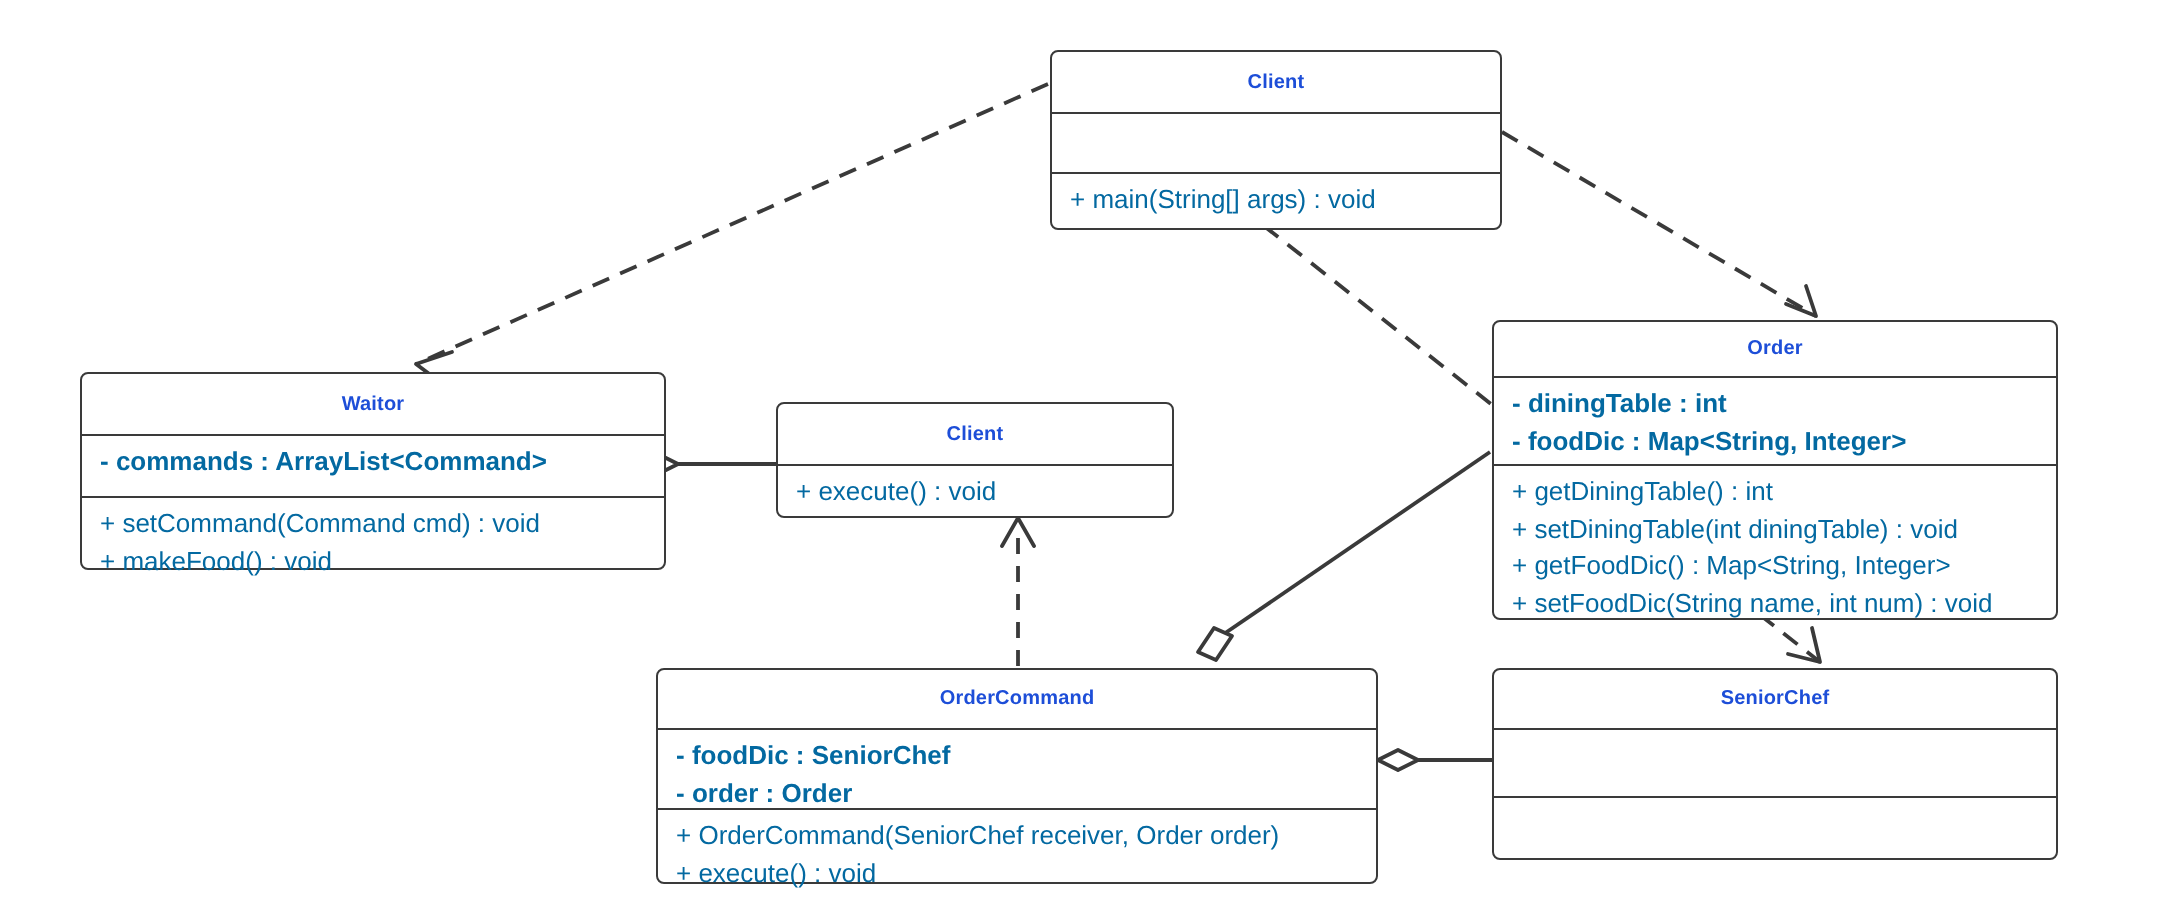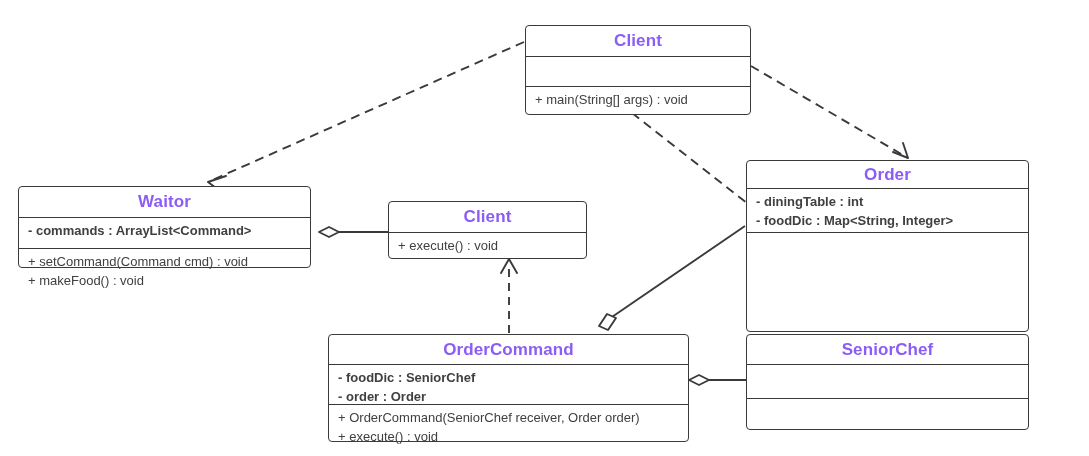--- a/index.html
+++ b/index.html
@@ -37,22 +37,22 @@
     border: 1.6px solid #3a3a3a;
     border-radius: 4px;
     z-index: 2;
     overflow: visible;
   }
   .cls-title {
     box-sizing: border-box;
     width: 100%;
     text-align: center;
     font-weight: bold;
-    font-size: 17px;
-    color: #8b5cf6;
+    font-size: 10px;
+    color: #1d4ed8;
     letter-spacing: .1px;
     border-bottom: 1.6px solid #3a3a3a;
     display: flex;
     align-items: center;
     justify-content: center;
   }
   .cls-compartment {
     box-sizing: border-box;
     width: 100%;
     padding: 4px 0 3px 9px;
@@ -60,21 +60,21 @@
   }
   .cls-compartment.bordered {
     border-bottom: 1.6px solid #3a3a3a;
     font-weight: bold;
   }
   .cls-compartment.empty {
     padding: 0;
   }
   .member {
     font-size: 13px;
-    color: #404040;
+    color: #0369a1;
     line-height: 18.5px;
     white-space: nowrap;
     letter-spacing: 0px;
   }
 </style>
 </head>
 <body>
 
 <div id="canvas">
 
@@ -117,41 +117,47 @@
   </svg>
 
   <div id="classes-root">
       <div class="uml-class" style="left: 525px; top: 25px; width: 226px; height: 90px;">
         <div class="cls-title" style="height: 31px;">Client</div>
         <div class="cls-compartment bordered empty" style="height: 30px;"></div>
         <div class="cls-compartment">
           <div class="member">+ main(String[] args) : void</div>
         </div>
       </div>
-      <div class="uml-class" style="left: 18px; top: 186px; width: 293px; height: 82px;">
+      <div class="uml-class" style="left: 40px; top: 186px; width: 293px; height: 99px;">
         <div class="cls-title" style="height: 31px;">Waitor</div>
         <div class="cls-compartment bordered" style="height: 31px;">
           <div class="member">-  commands :  ArrayList&lt;Command&gt;</div>
         </div>
         <div class="cls-compartment">
           <div class="member">+ setCommand(Command cmd) : void</div>
           <div class="member">+ makeFood() : void</div>
         </div>
       </div>
       <div class="uml-class" style="left: 388px; top: 201px; width: 199px; height: 58px;">
         <div class="cls-title" style="height: 31px;">Client</div>
         <div class="cls-compartment">
           <div class="member">+ execute() : void</div>
         </div>
       </div>
-      <div class="uml-class" style="left: 746px; top: 160px; width: 283px; height: 172px;">
+      <div class="uml-class" style="left: 746px; top: 160px; width: 283px; height: 150px;">
         <div class="cls-title" style="height: 28px;">Order</div>
         <div class="cls-compartment bordered" style="height: 44px;">
           <div class="member">- diningTable : int</div>
           <div class="member">- foodDic :   Map&lt;String, Integer&gt;</div>
+        </div>
+        <div class="cls-compartment">
+          <div class="member">+ getDiningTable() : int</div>
+          <div class="member">+ setDiningTable(int diningTable) : void</div>
+          <div class="member">+ getFoodDic() : Map&lt;String, Integer&gt;</div>
+          <div class="member">+ setFoodDic(String name, int num) : void</div>
         </div>
       </div>
       <div class="uml-class" style="left: 328px; top: 334px; width: 361px; height: 108px;">
         <div class="cls-title" style="height: 30px;">OrderCommand</div>
         <div class="cls-compartment bordered" style="height: 40px;">
           <div class="member">- foodDic : SeniorChef</div>
           <div class="member">- order : Order</div>
         </div>
         <div class="cls-compartment">
           <div class="member">+ OrderCommand(SeniorChef receiver, Order order)</div>

